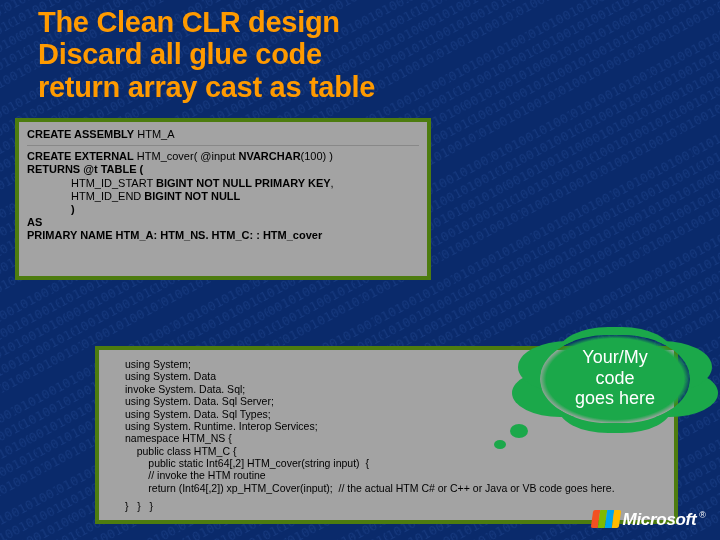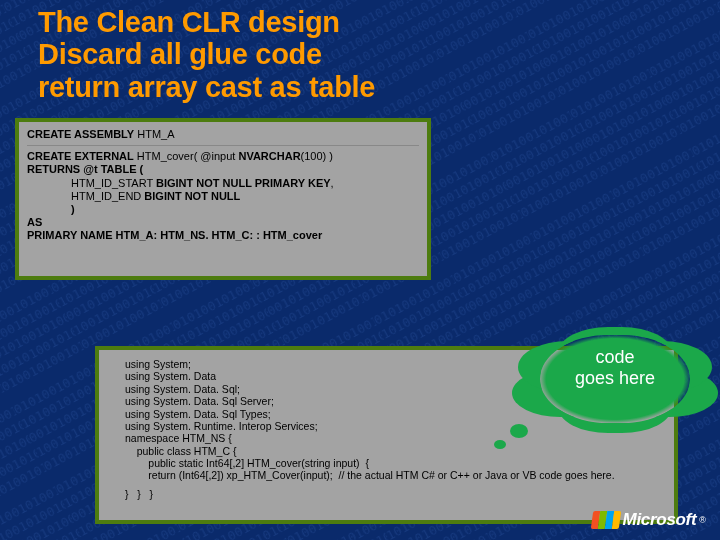--- a/index.html
+++ b/index.html
@@ -100,21 +100,21 @@
     background: #1ba84a;
     border-radius: 50%;
   }
   .bubble-tail1 { width: 18px; height: 14px; top: 424px; left: 510px; }
   .bubble-tail2 { width: 12px; height: 9px; top: 440px; left: 494px; }
   .logo {
     position: absolute;
     right: 14px;
     bottom: 10px;
     display: flex;
-    align-items: center;
+    align-items: flex-start;
     gap: 3px;
   }
   .logo-flag {
     display: flex;
     height: 18px;
   }
   .logo-flag span {
     width: 7px;
     height: 100%;
   }
@@ -161,35 +161,37 @@
   <div class="indent"><span>HTM_ID_START </span><span class="kw">BIGINT NOT NULL PRIMARY KEY</span><span>,</span></div>
   <div class="indent"><span>HTM_ID_END   </span><span class="kw">BIGINT NOT NULL</span></div>
   <div class="indent kw">)</div>
   <div class="kw">AS</div>
   <div class="kw">PRIMARY NAME HTM_A: HTM_NS. HTM_C: : HTM_cover</div>
 </div>
 
 <div class="panel panel-code">
   <div class="code-line">using System;</div>
   <div class="code-line">using System. Data</div>
-  <div class="code-line">using System. Data. Sql;</div>
+  <div class="code-line">invoke System. Data. Sql;</div>
   <div class="code-line">using System. Data. Sql Server;</div>
   <div class="code-line">using System. Data. Sql Types;</div>
   <div class="code-line">using System. Runtime. Interop Services;</div>
   <div class="code-line">namespace HTM_NS {</div>
   <div class="code-line">    public class HTM_C {</div>
   <div class="code-line">        public static Int64[,2] HTM_cover(string input)  {</div>
+  <div class="code-line">        // invoke the HTM routine</div>
   <div class="code-line">        return (Int64[,2]) xp_HTM_Cover(input);  // the actual HTM C# or C++ or Java or VB code goes here.</div>
   <div style="height:6px"></div>
   <div class="code-line">}   }   }</div>
 </div>
 
 <div class="bubble">
   <div class="bubble-cloud"></div>
   <div class="bubble-text">
+    <div>Your/My</div>
     <div>code</div>
     <div>goes here</div>
   </div>
 </div>
 <div class="bubble-tail1"></div>
 <div class="bubble-tail2"></div>
 
 <div class="logo">
   <div class="logo-flag">
     <span></span>

